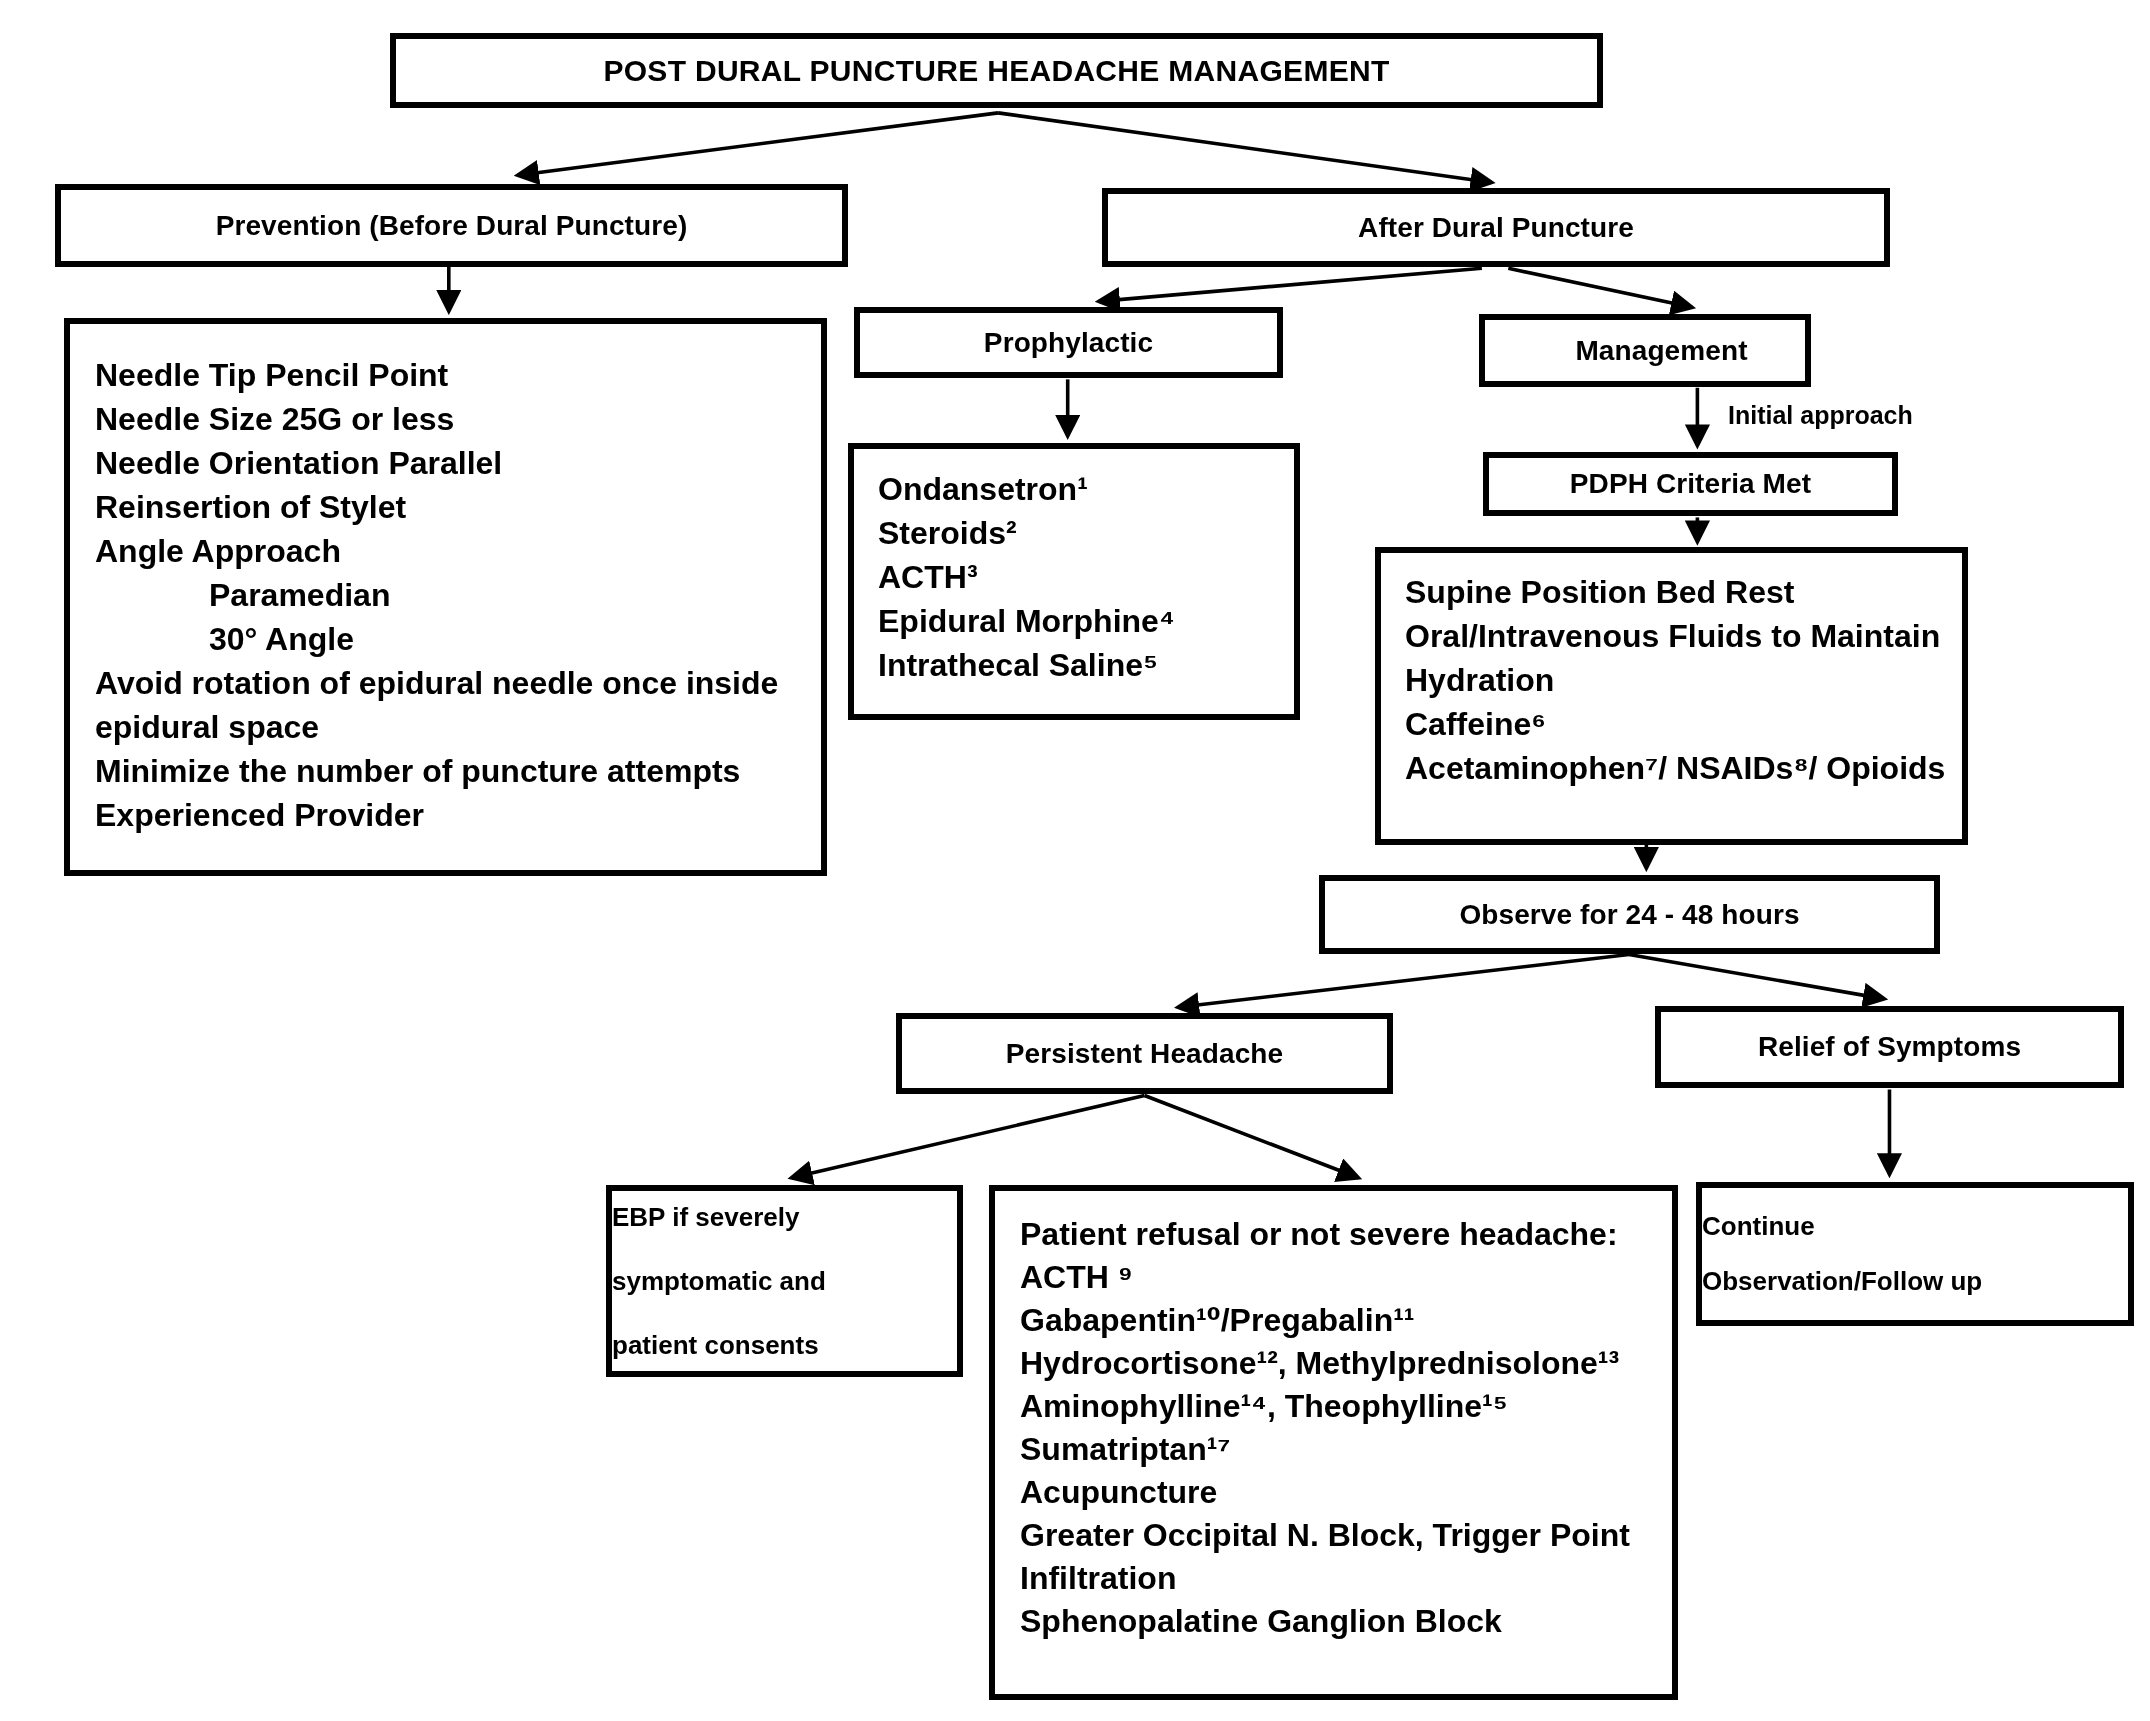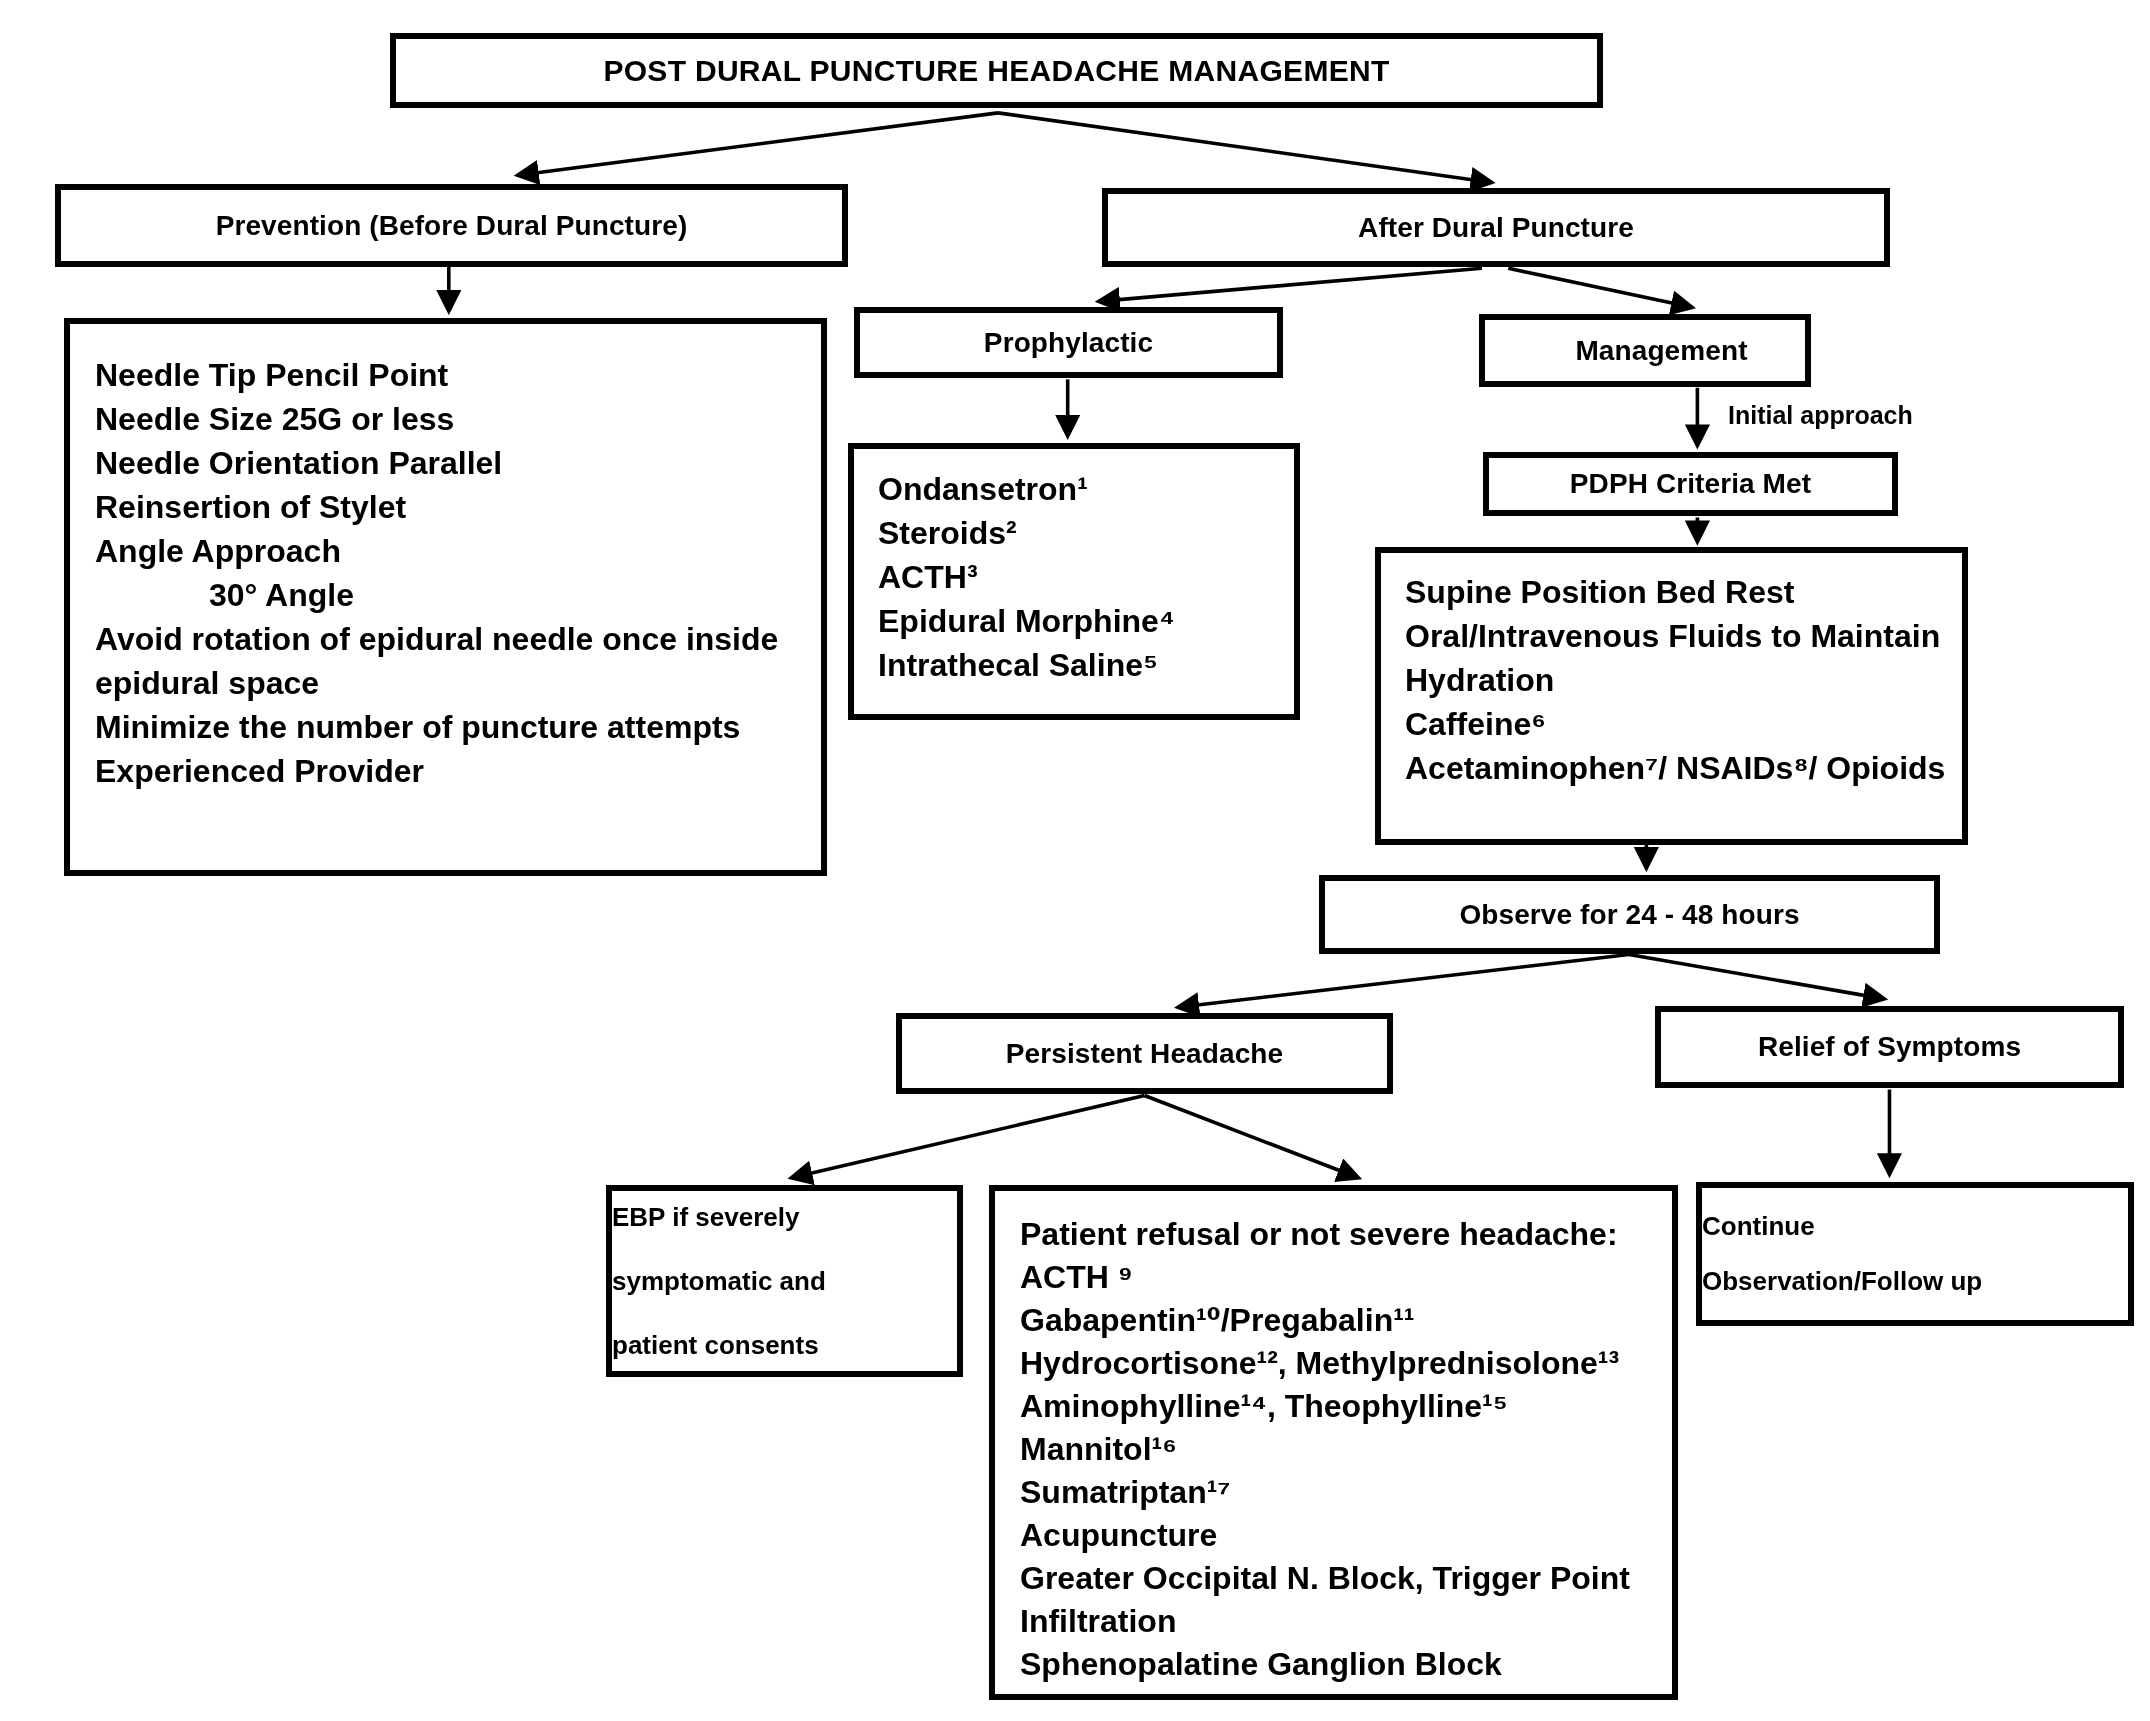--- a/index.html
+++ b/index.html
@@ -119,20 +119,21 @@
   <div class="box hdr" style="left:1102px; top:188px; width:788px; height:79px;">
     <span>After Dural Puncture</span>
   </div>
 
   <div class="box list pad-prevention" style="left:64px; top:318px; width:763px; height:558px;">
     <div class="li">Needle Tip Pencil Point</div>
     <div class="li">Needle Size 25G or less</div>
     <div class="li">Needle Orientation Parallel</div>
     <div class="li">Reinsertion of Stylet</div>
     <div class="li">Angle Approach</div>
+    <div class="li indent1">Paramedian</div>
     <div class="li indent1">30° Angle</div>
     <div class="li">Avoid rotation of epidural needle once inside</div>
     <div class="li">epidural space</div>
     <div class="li">Minimize the number of puncture attempts</div>
     <div class="li">Experienced Provider</div>
   </div>
 
   <div class="box hdr" style="left:854px; top:307px; width:429px; height:71px;">
     <span>Prophylactic</span>
   </div>
@@ -182,21 +183,20 @@
     <div>symptomatic and</div>
     <div>patient consents</div>
   </div>
 
   <div class="box list pad-refusal" style="left:989px; top:1185px; width:689px; height:515px;">
     <div class="li">Patient refusal or not severe headache:</div>
     <div class="li">ACTH ⁹</div>
     <div class="li">Gabapentin¹⁰/Pregabalin¹¹</div>
     <div class="li">Hydrocortisone¹², Methylprednisolone¹³</div>
     <div class="li">Aminophylline¹⁴, Theophylline¹⁵</div>
-    <div class="li">Mannitol¹⁶</div>
     <div class="li">Sumatriptan¹⁷</div>
     <div class="li">Acupuncture</div>
     <div class="li">Greater Occipital N. Block, Trigger Point</div>
     <div class="li">Infiltration</div>
     <div class="li">Sphenopalatine Ganglion Block</div>
   </div>
 
   <div class="box centered-lines continue-box" style="left:1696px; top:1182px; width:438px; height:144px;">
     <div>Continue</div>
     <div>Observation/Follow up</div>

